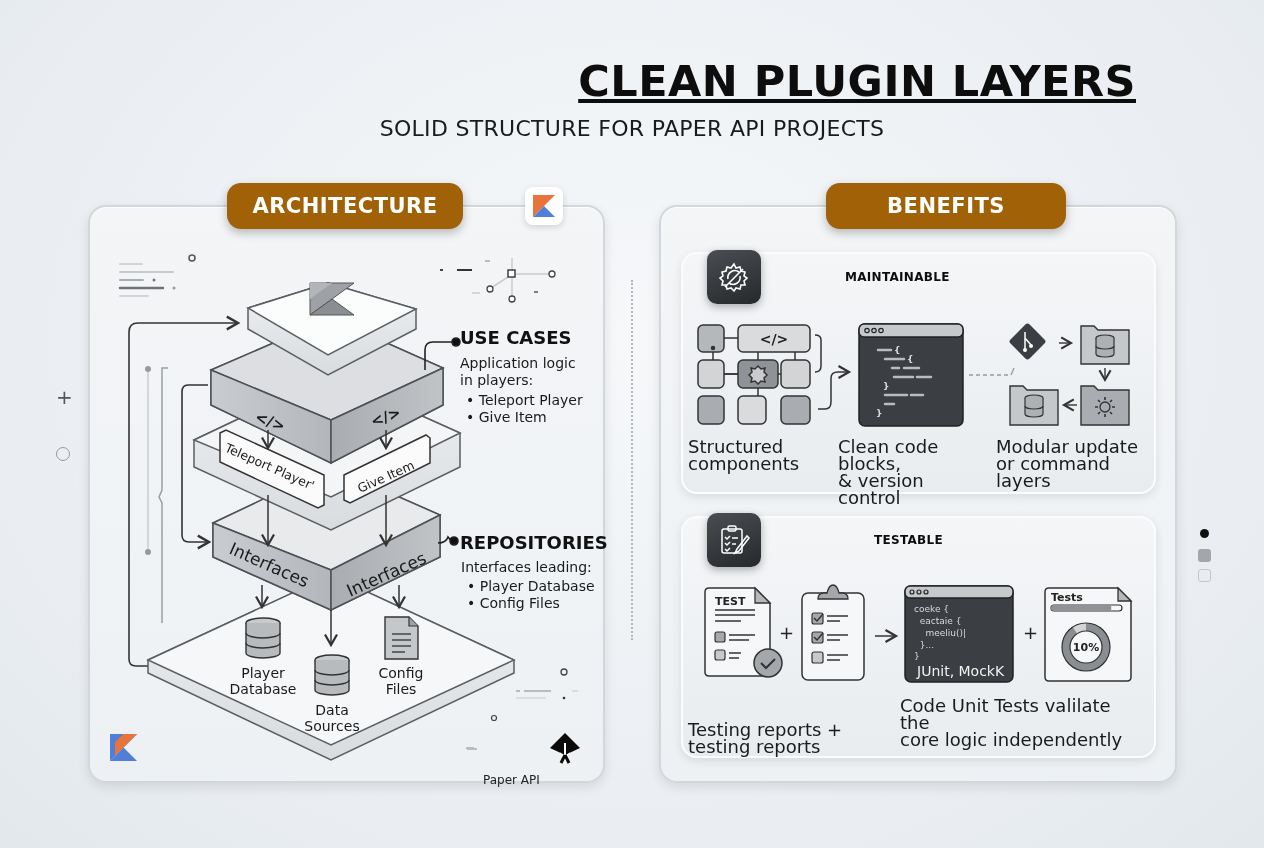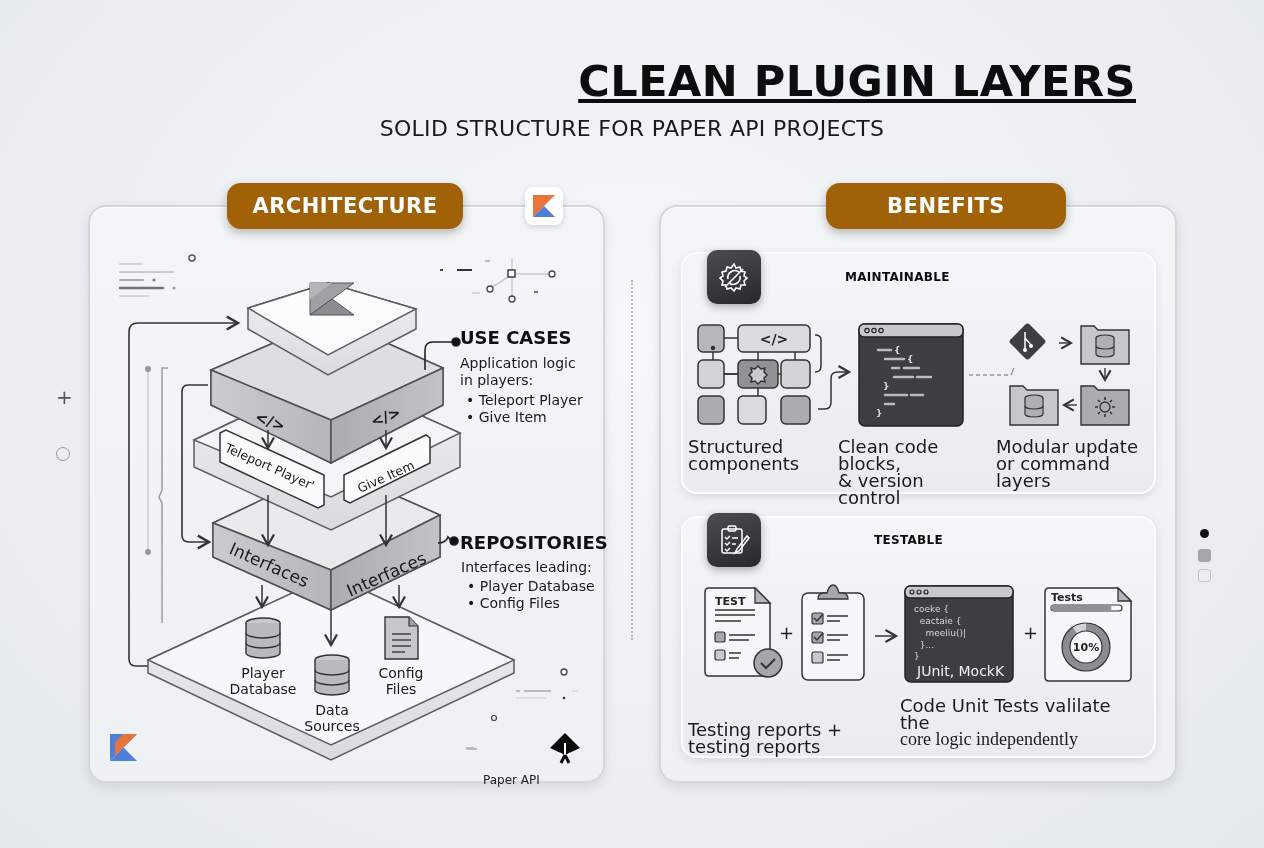--- a/index.html
+++ b/index.html
@@ -475,20 +475,20 @@
   <text x="370" y="21" font-size="11" font-weight="bold" fill="#222">Tests</text>
   <text x="405" y="71" font-size="11" font-weight="bold" text-anchor="middle" fill="#222">10%</text>
 </svg>
 
 <div class="caption" style="left:688px; top:697px; width:180px;margin-top:24px;">
   <span style="display:block;">Testing reports +</span>
   <span style="display:block;">testing reports</span>
 </div>
 <div class="caption" style="left:900px; top:697px; width:236px;">
   <span style="display:block;">Code Unit Tests valilate the</span>
-  <span style="display:block;font-family:Liberation Serif, serif;">core logic independently</span>
+  <span style="display:block;">core logic independently</span>
 </div>
 
 <div class="dot-nav" style="left:1198px; top:529px;">
   <div style="width:9px; height:9px; border-radius:50%; background:#111; margin-left:2px;"></div>
   <div style="width:13px; height:13px; border-radius:3px; background:#a3a6aa; margin-top:11px;"></div>
   <div style="width:13px; height:13px; border-radius:3px; border:1.5px solid #c2c5c9; margin-top:7px;"></div>
 </div>
 
 </body></html>

